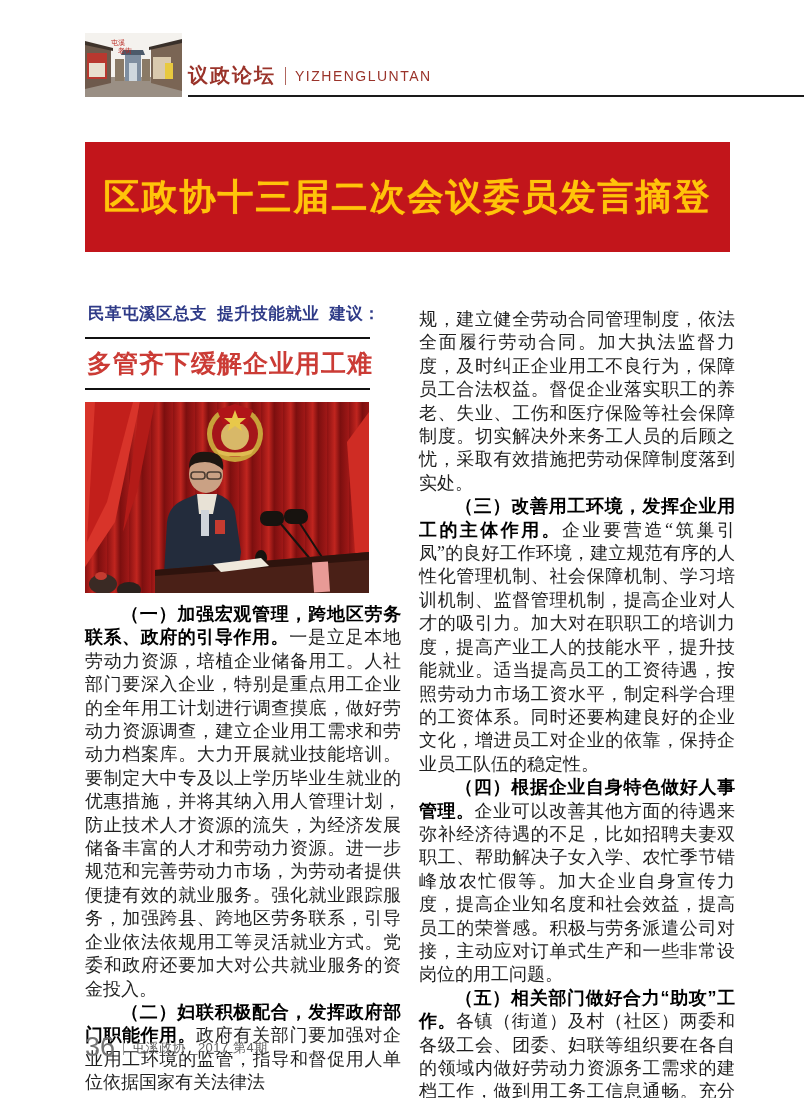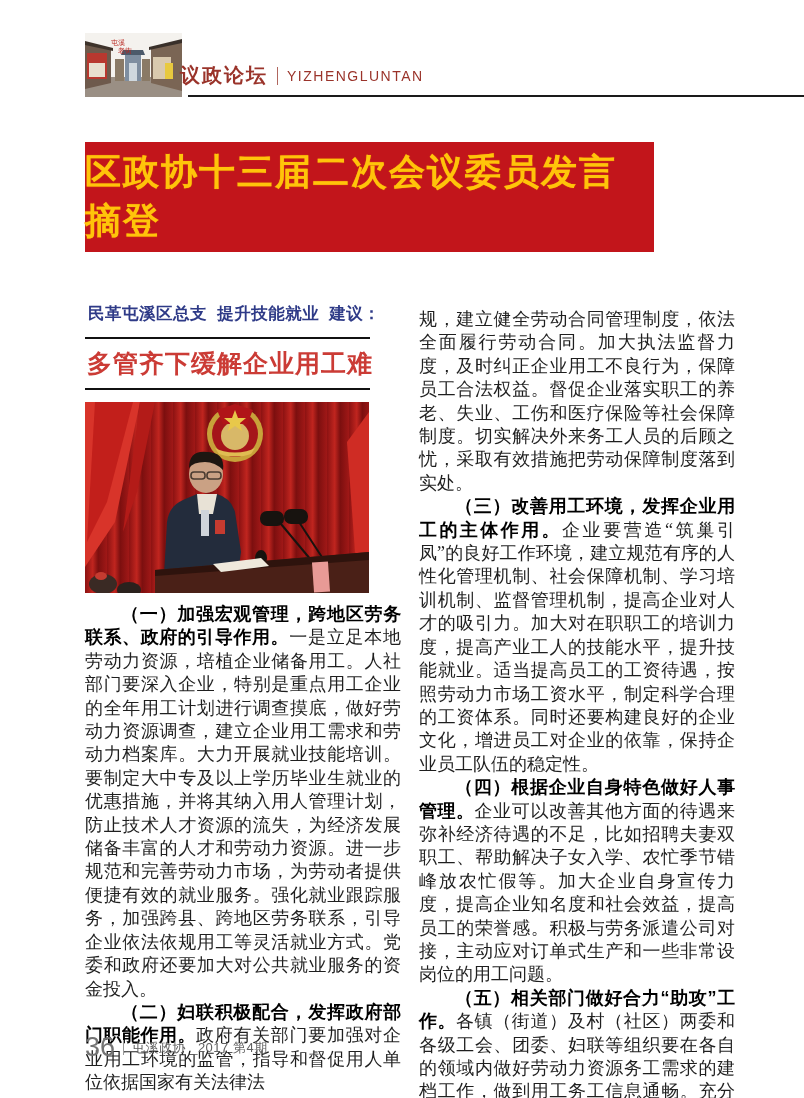--- a/index.html
+++ b/index.html
@@ -4,28 +4,28 @@
 <style>
   * { margin:0; padding:0; box-sizing:border-box; }
   html,body { background:#e8e8e8; }
   .page {
     position:relative; width:804px; height:1098px; margin:0 auto;
     background:#ffffff; overflow:hidden;
     font-family:"Liberation Serif", serif;
   }
   
   .hdr-photo { position:absolute; left:85px; top:33px; width:97px; height:64px; }
-  .hdr-title { position:absolute; left:180px; top:62px; display:flex; align-items:center; gap:9px; }
+  .hdr-title { position:absolute; left:188px; top:62px; display:flex; align-items:center; gap:9px; }
   .hdr-cn { font-family:"Liberation Sans", sans-serif; font-weight:bold; font-size:20px; color:#9a332a; letter-spacing:2px; }
   .hdr-sep { width:1px; height:18px; background:#b0665e; }
   .hdr-en { font-family:Liberation Sans, sans-serif; font-size:14px; color:#9a332a; letter-spacing:1.5px; }
   .hdr-rule { position:absolute; left:188px; top:95px; width:616px; height:2px; background:#1a1a1a; }
   
   .banner {
-    position:absolute; left:85px; top:142px; width:569px; height:110px;
+    position:absolute; left:85px; top:142px; width:645px; height:110px;
     display:flex; align-items:center; justify-content:center;
   }
   .banner-text {
     font-family:"Liberation Sans", sans-serif; font-weight:bold;
     font-size:36px; letter-spacing:2px;
     text-shadow:0 0 1px rgba(245,160,0,.9);
   }
   
   .byline { position:absolute; left:88px; top:303px; font-family:"Liberation Sans", sans-serif; font-weight:bold; font-size:16.5px; color:#2e3a87; letter-spacing:.5px; white-space:pre; }
   .rule-a { position:absolute; left:85px; top:337px; width:285px; height:2px; background:#111; }

